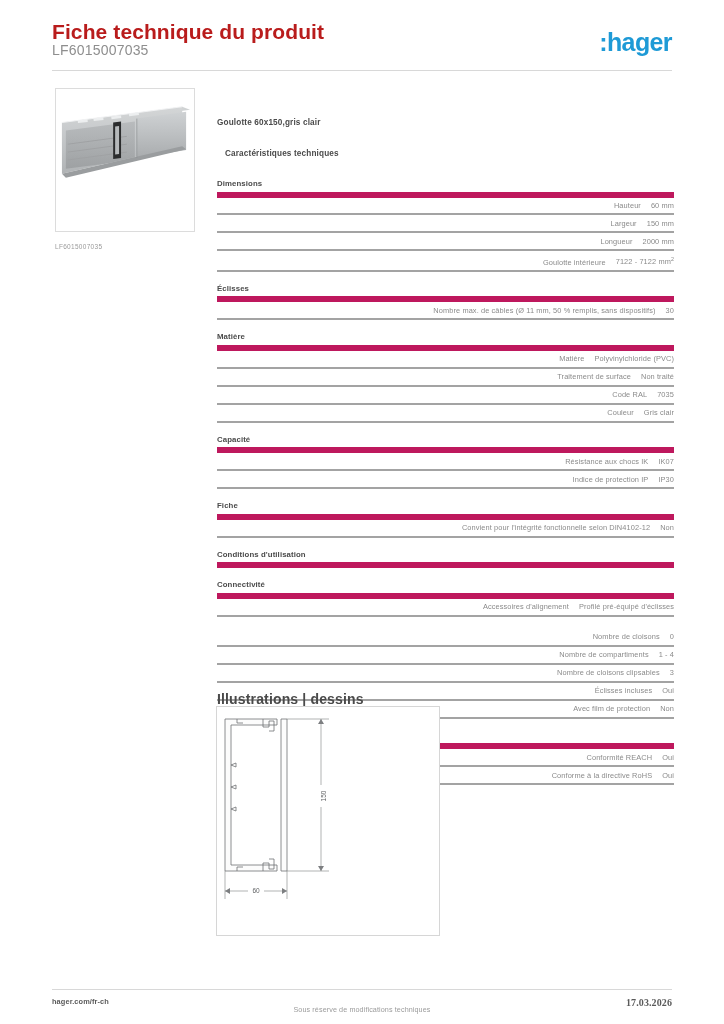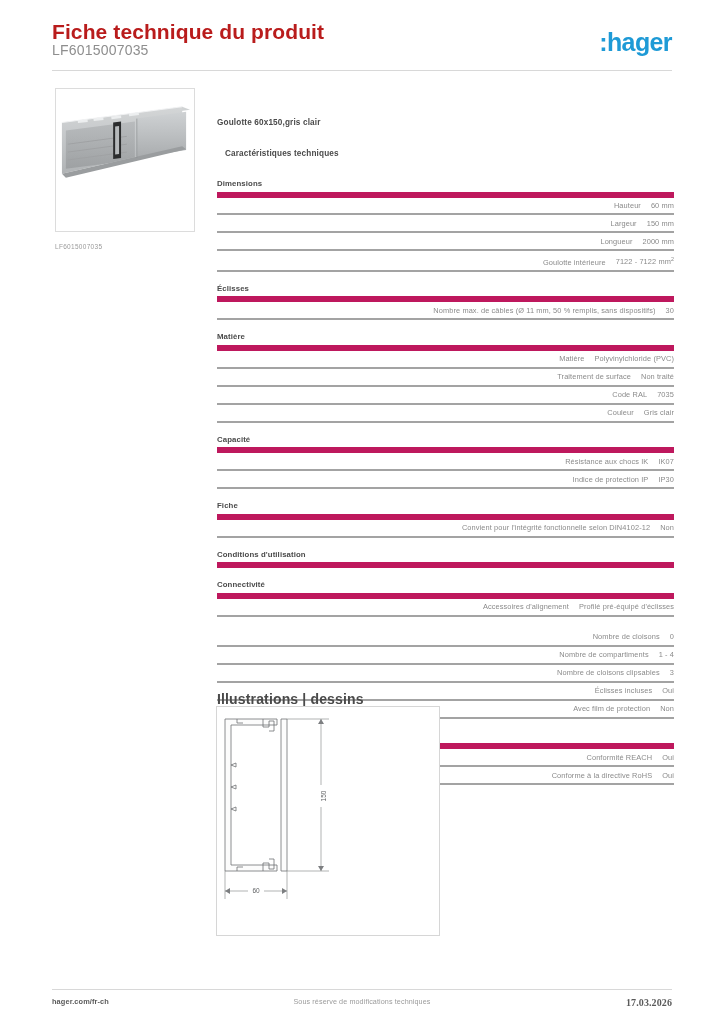--- a/index.html
+++ b/index.html
@@ -170,21 +170,21 @@
     right: 52px;
     top: 997px;
     height: 14px;
   }
   .footer-left {
     position: absolute; left: 0; top: 0;
     font-size: 7.4px; font-weight: bold; color: #5a5a5a;
     letter-spacing: 0.1px;
   }
   .footer-center {
-    position: absolute; left: 0; right: 0; top: 0;
+    position: absolute; left: 0; right: 0; top: 8px;
     text-align: center;
     font-size: 7.2px; color: #9b9b9b; letter-spacing: 0.1px;
   }
   .footer-right {
     position: absolute; right: 0; top: 0;
     font-size: 10px; font-weight: bold; color: #5a5a5a;
     letter-spacing: 0.1px;
     font-family: Liberation Serif, serif;
   }
 </style>

